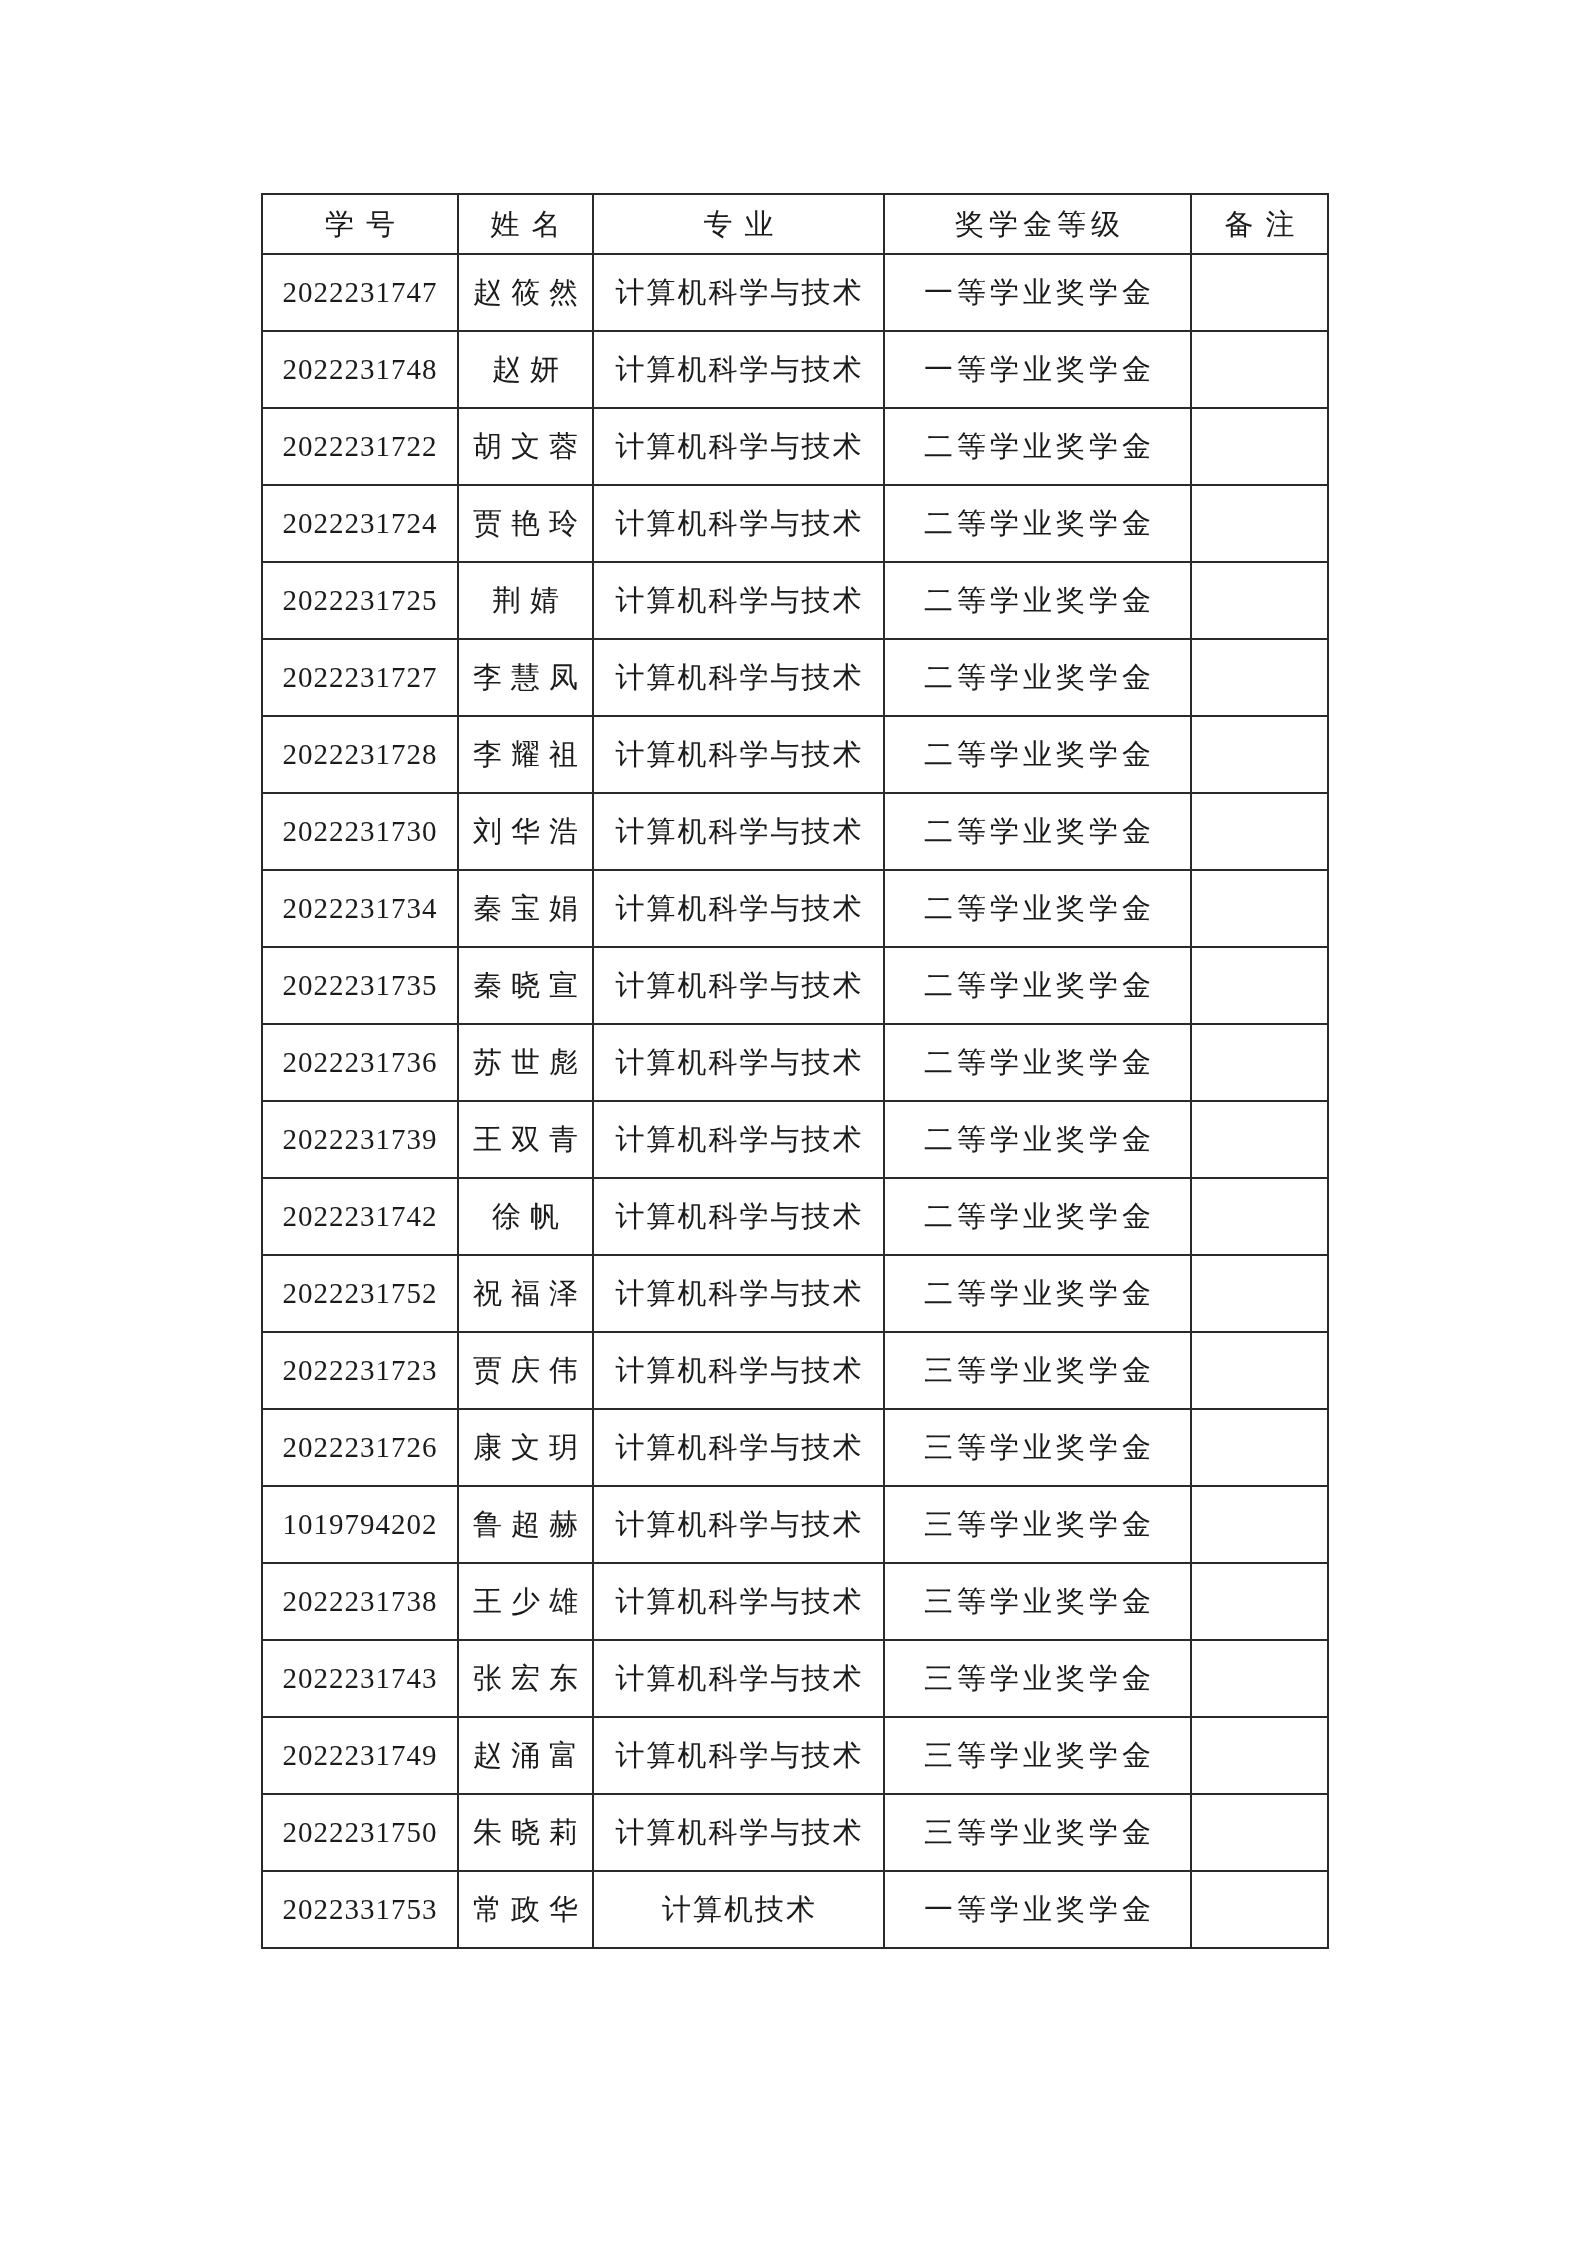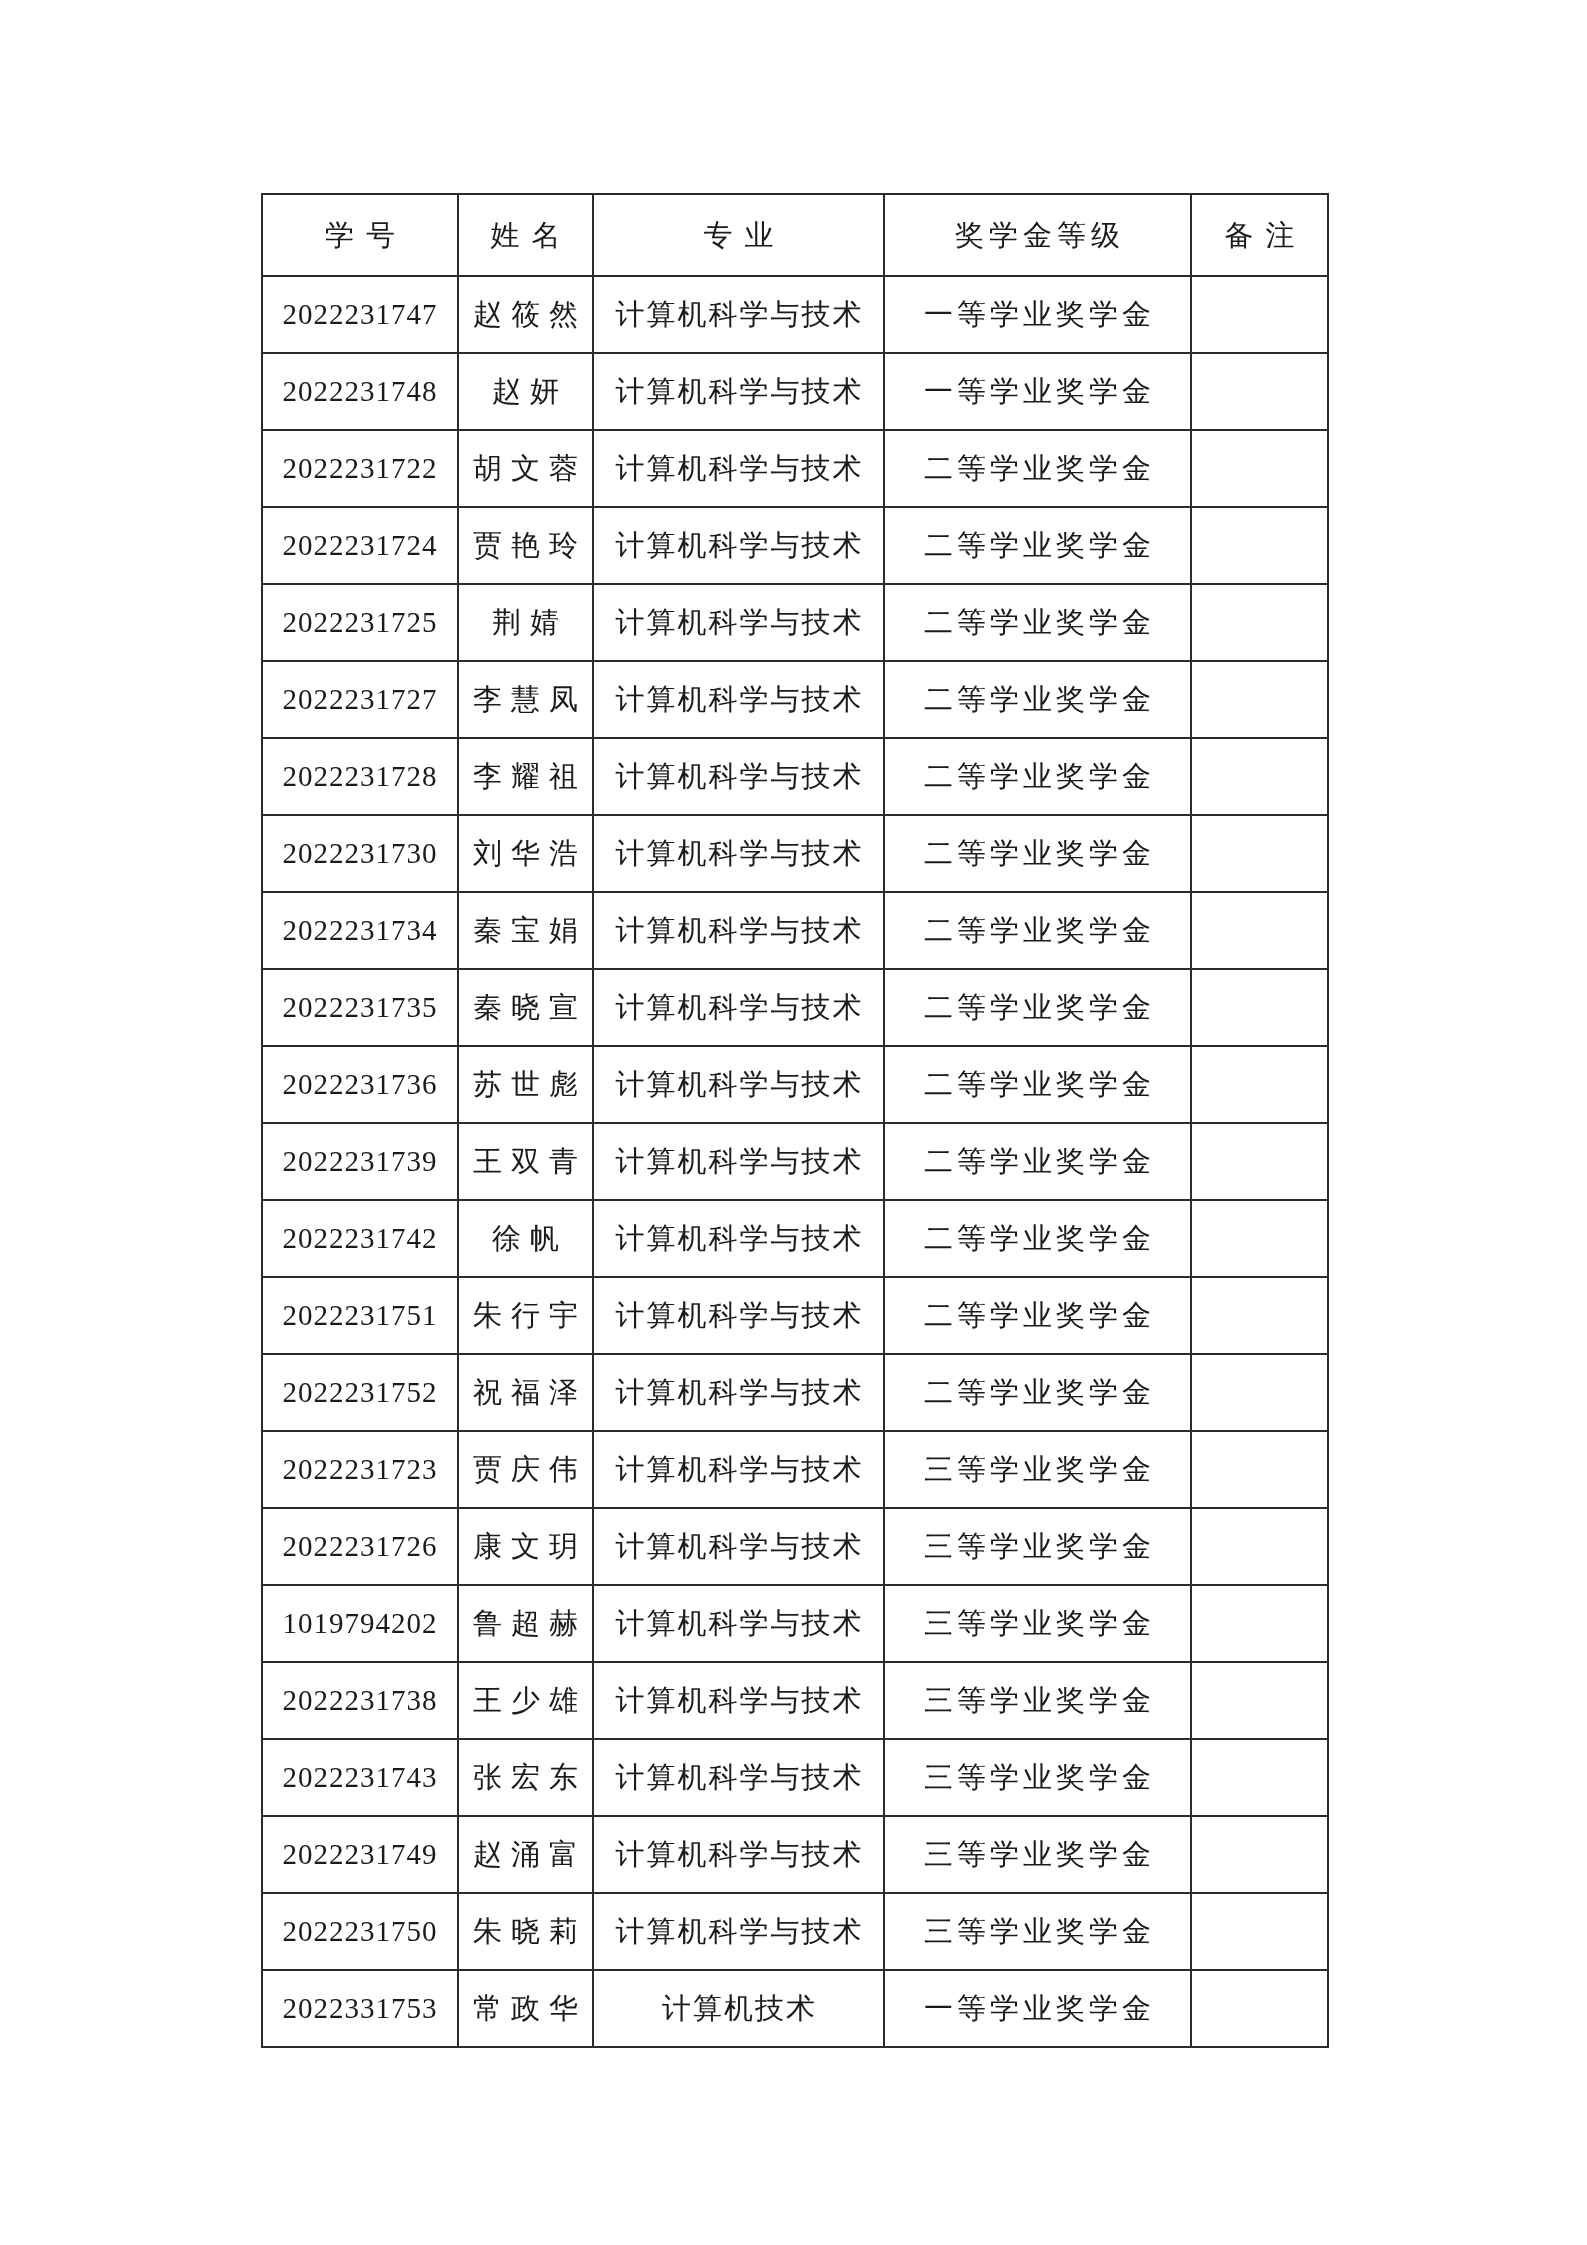--- a/index.html
+++ b/index.html
@@ -38,21 +38,21 @@
     border: 2px solid #2a2a2a;
     text-align: center;
     vertical-align: middle;
     font-weight: normal;
     font-size: 29px;
     line-height: 1;
     padding: 0;
     overflow: hidden;
     white-space: nowrap;
   }
-  table.award-table thead tr { height: 82px; margin-top: 48px; }
+  table.award-table thead tr { height: 60px; margin-top: 48px; }
   table.award-table tbody tr { height: 77px; }
 
   th.cell-student_id, th.cell-name, th.cell-major, th.cell-remark {
     letter-spacing: 12px;
     text-indent: 12px; 
   }
   th.cell-scholarship {
     letter-spacing: 5px;
     text-indent: 5px;
   }
@@ -182,27 +182,20 @@
           <td class="cell-remark"></td>
         </tr>
         <tr>
           <td class="cell-student_id">2022231742</td>
           <td class="cell-name">徐帆</td>
           <td class="cell-major">计算机科学与技术</td>
           <td class="cell-scholarship">二等学业奖学金</td>
           <td class="cell-remark"></td>
         </tr>
         <tr>
-          <td class="cell-student_id">2022231751</td>
-          <td class="cell-name">朱行宇</td>
-          <td class="cell-major">计算机科学与技术</td>
-          <td class="cell-scholarship">二等学业奖学金</td>
-          <td class="cell-remark"></td>
-        </tr>
-        <tr>
           <td class="cell-student_id">2022231752</td>
           <td class="cell-name">祝福泽</td>
           <td class="cell-major">计算机科学与技术</td>
           <td class="cell-scholarship">二等学业奖学金</td>
           <td class="cell-remark"></td>
         </tr>
         <tr>
           <td class="cell-student_id">2022231723</td>
           <td class="cell-name">贾庆伟</td>
           <td class="cell-major">计算机科学与技术</td>

